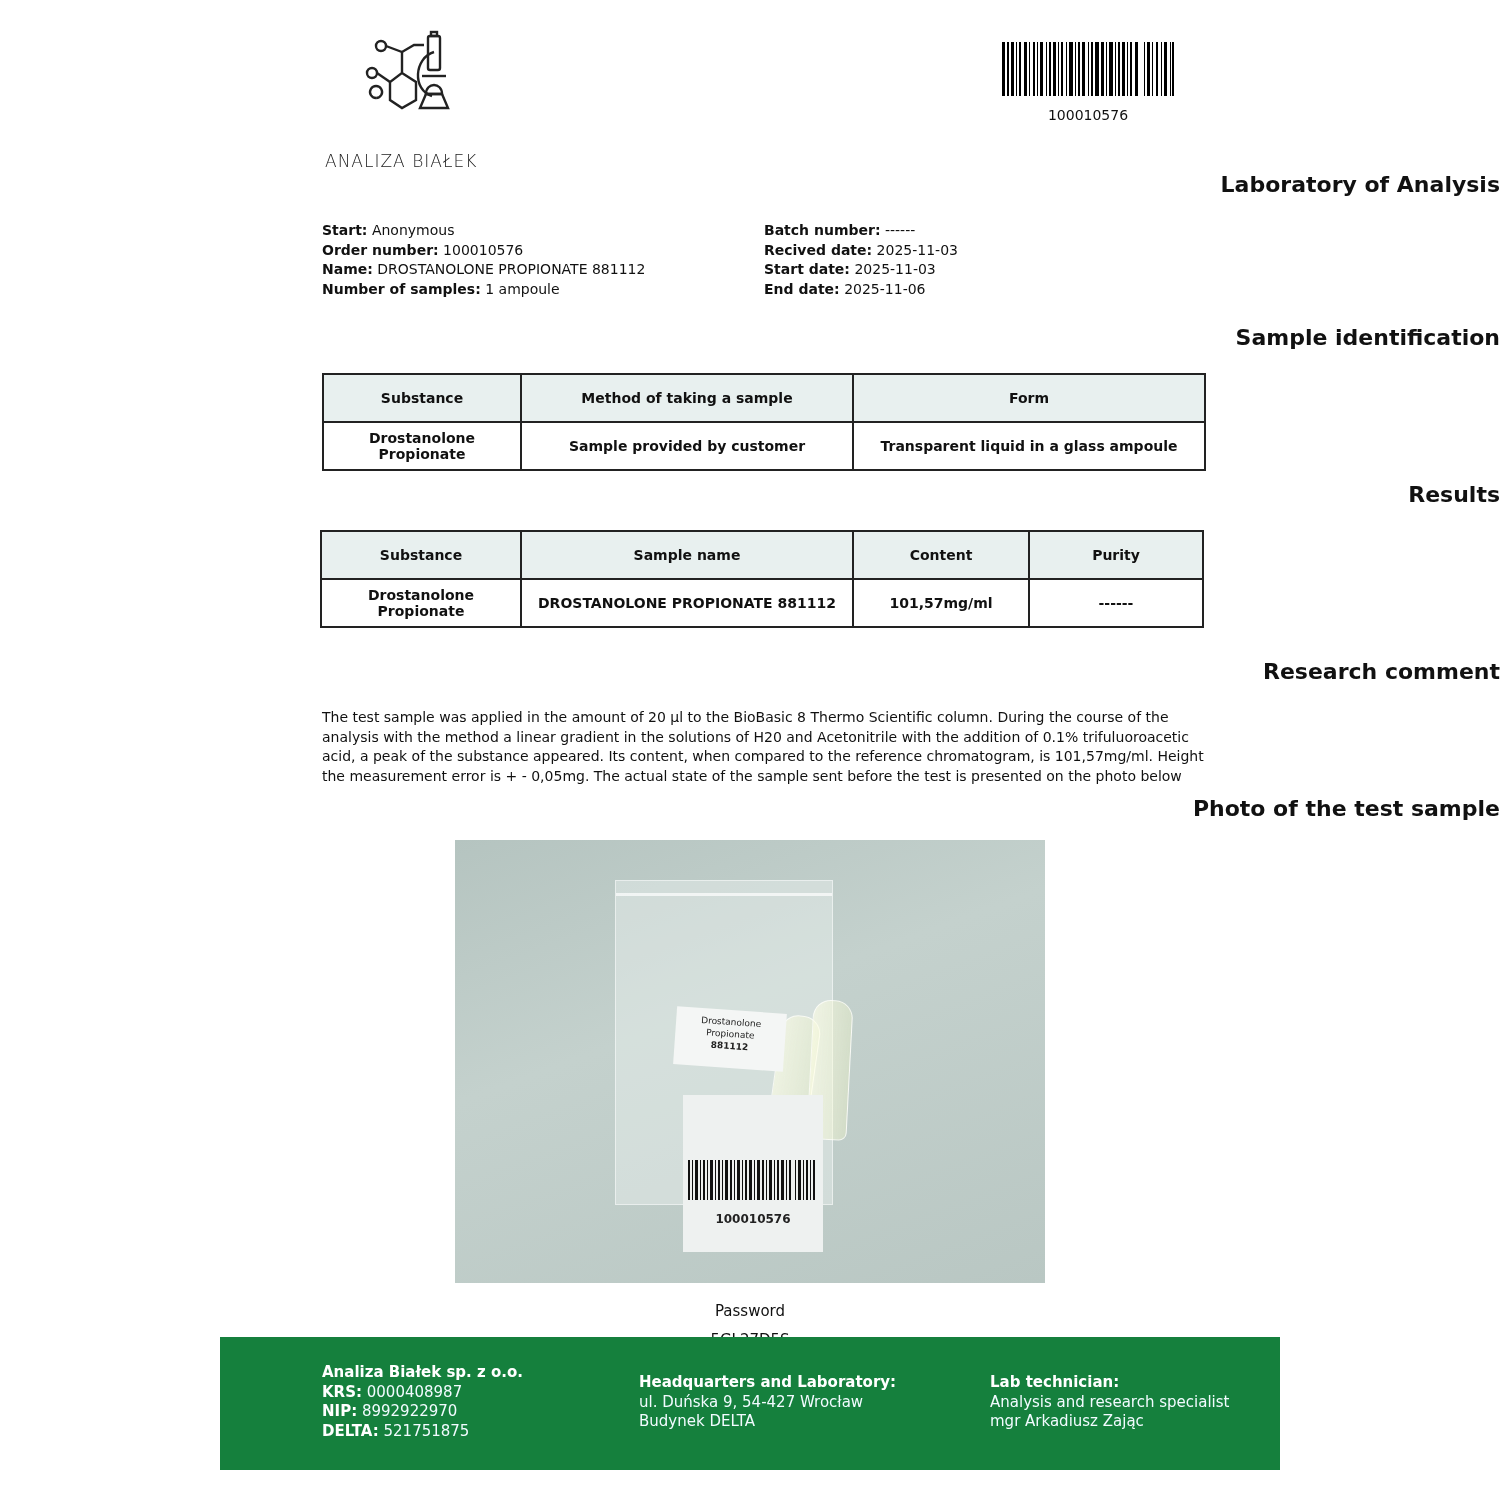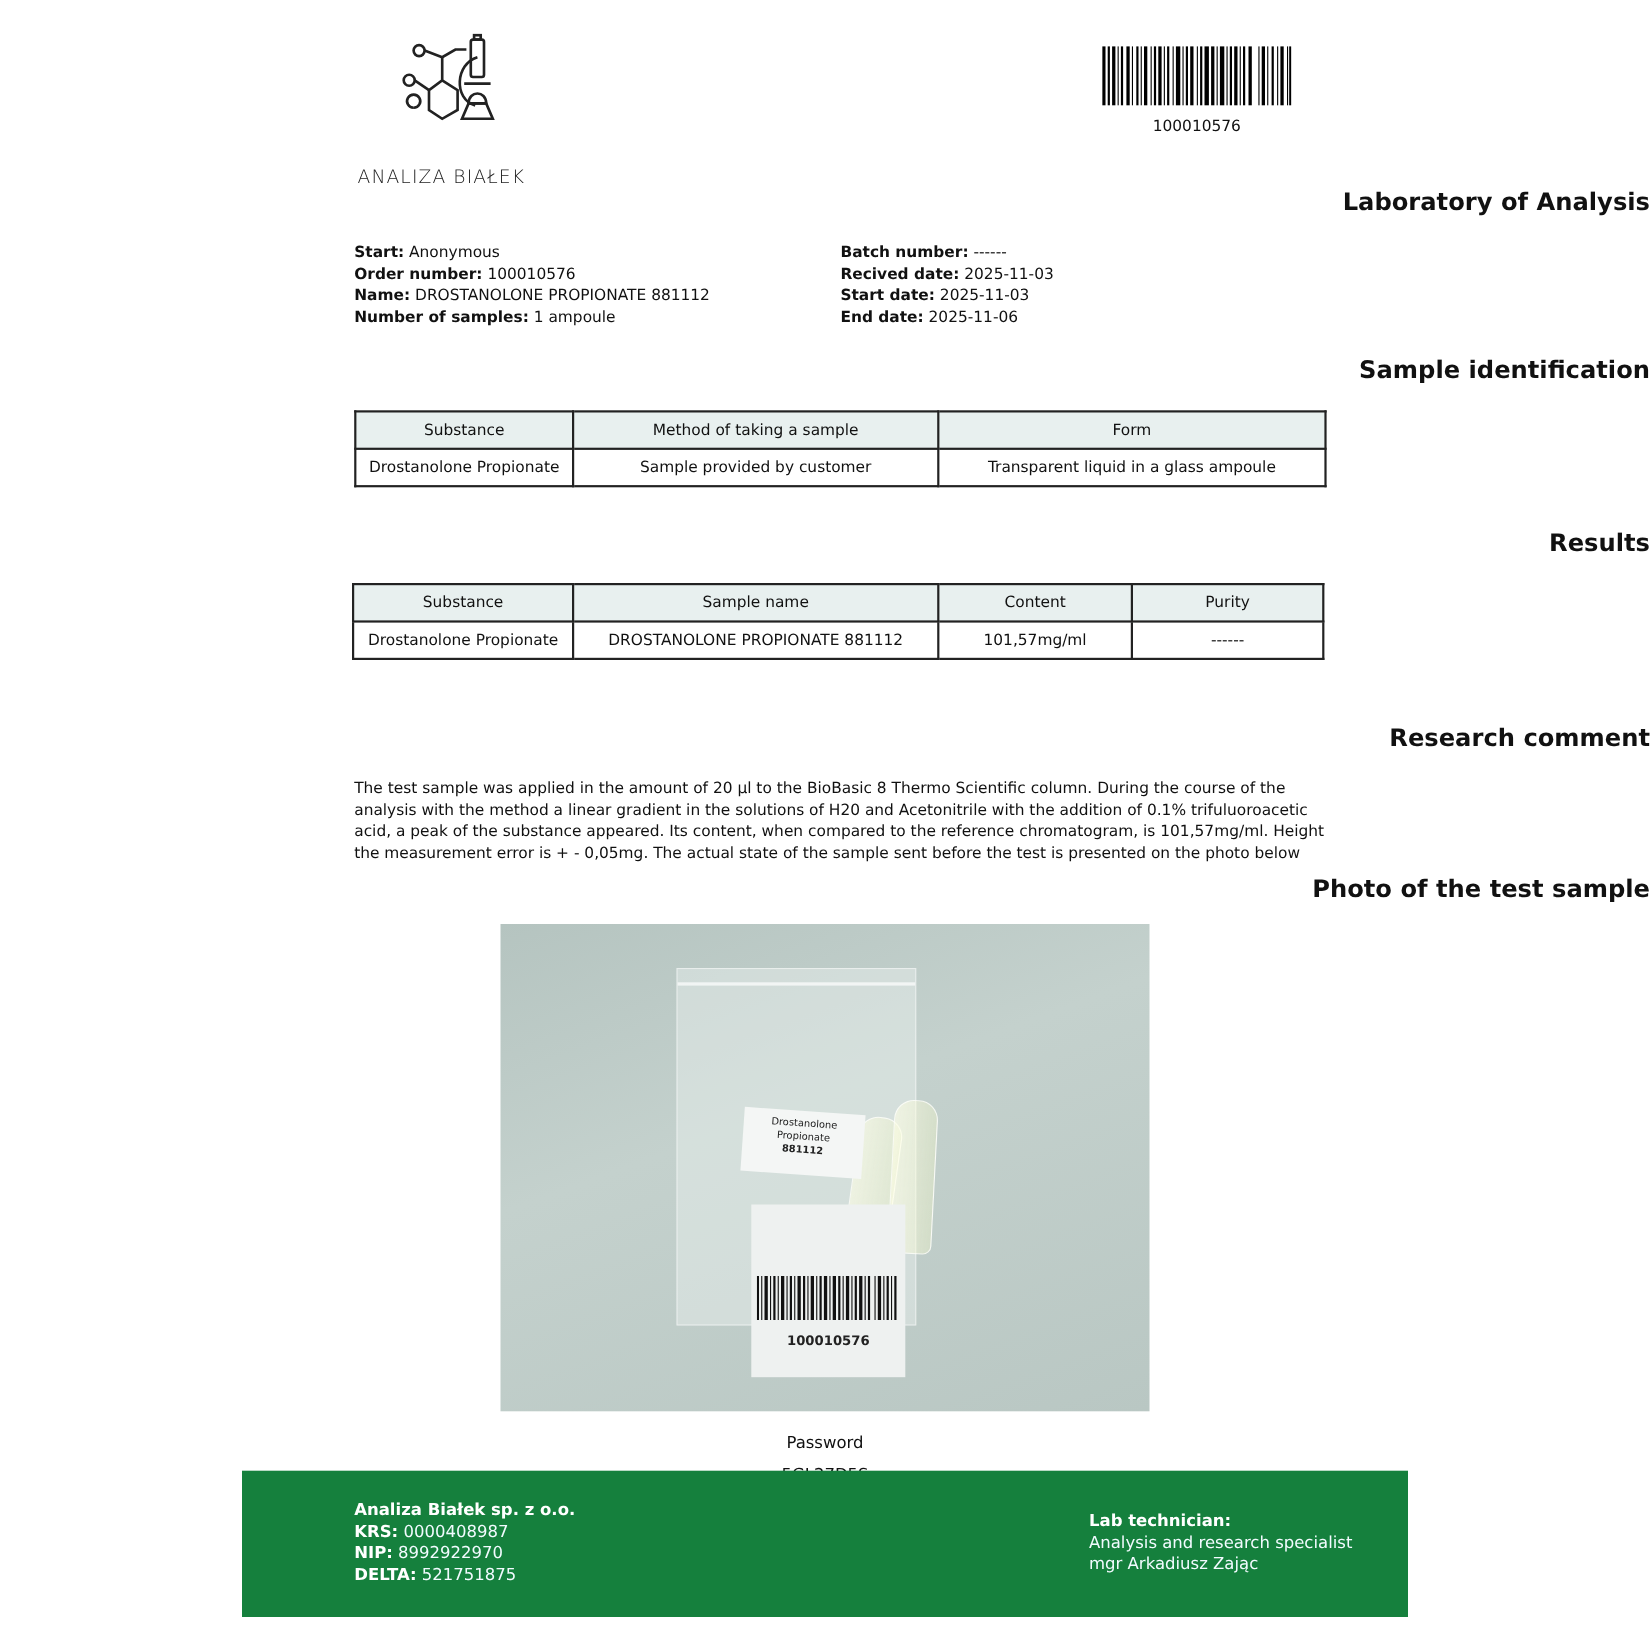--- a/index.html
+++ b/index.html
@@ -12,21 +12,21 @@
 
     .barcode { position: absolute; left: 1002px; top: 42px; width: 172px; height: 54px; }
     .barcode-num { position: absolute; left: 1002px; top: 107px; width: 172px; text-align: center; font-size: 14px; color: #111; }
 
     .title { position: absolute; left: 0; width: 1500px; text-align: right; font-weight: bold; font-size: 22px; color: #111; }
 
     .info { position: absolute; font-size: 14px; line-height: 19.5px; white-space: nowrap; }
     .info b { font-weight: bold; }
 
     table.grid { position: absolute; border-collapse: collapse; font-size: 14px; }
-    table.grid td, table.grid th { border: 2px solid #222; text-align: center; font-weight: normal; height: 34px; padding: 0 2px; }
+    table.grid td, table.grid th { border: 2px solid #222; text-align: center; font-weight: bold; height: 48px; padding: 0 2px; }
     table.grid th { background: #e8f0ef; }
 
     .comment { position: absolute; left: 322px; top: 708px; width: 900px; font-size: 14px; line-height: 19.5px; }
 
     .photo { position: absolute; left: 455px; top: 840px; width: 590px; height: 443px; background: linear-gradient(160deg,#b5c4c0 0%,#c4d1cd 40%,#b9c7c3 100%); overflow: hidden; }
     .bag { position: absolute; left: 160px; top: 40px; width: 218px; height: 325px; background: rgba(235,242,240,0.45); border: 1px solid rgba(255,255,255,0.5); }
     .bag-zip { position: absolute; left: 0; top: 12px; width: 100%; height: 3px; background: rgba(255,255,255,0.7); }
     .label1 { position: absolute; left: 220px; top: 170px; width: 110px; height: 58px; background: #f4f6f5; transform: rotate(4deg); text-align: center; font-size: 9px; line-height: 12px; padding-top: 6px; color: #222; }
     .label1 .b { font-weight: bold; }
     .ampoule { position: absolute; width: 40px; height: 140px; border-radius: 18px 18px 8px 8px; background: linear-gradient(90deg, rgba(255,255,230,0.6), rgba(240,245,200,0.4)); border: 1px solid rgba(255,255,255,0.7); }
@@ -219,18 +219,23 @@
 <div class="pw-label">Password</div>
 <div class="pw-value">5GL27D5S</div>
 
 <div class="footer">
   <div class="fcol" style="left:102px; top:26px;">
     <div><b>Analiza Białek sp. z o.o.</b></div>
     <div><b>KRS:</b> <span>0000408987</span></div>
     <div><b>NIP:</b> <span>8992922970</span></div>
     <div><b>DELTA:</b> <span>521751875</span></div>
   </div>
+  <div class="fcol" style="left:419px; top:36px;">
+    <div><b>Headquarters and Laboratory:</b></div>
+    <div>ul. Duńska 9, 54-427 Wrocław</div>
+    <div>Budynek DELTA</div>
+  </div>
   <div class="fcol" style="left:770px; top:36px;">
     <div><b>Lab technician:</b></div>
     <div>Analysis and research specialist</div>
     <div>mgr Arkadiusz Zając</div>
   </div>
 </div>
 
 </body></html>

